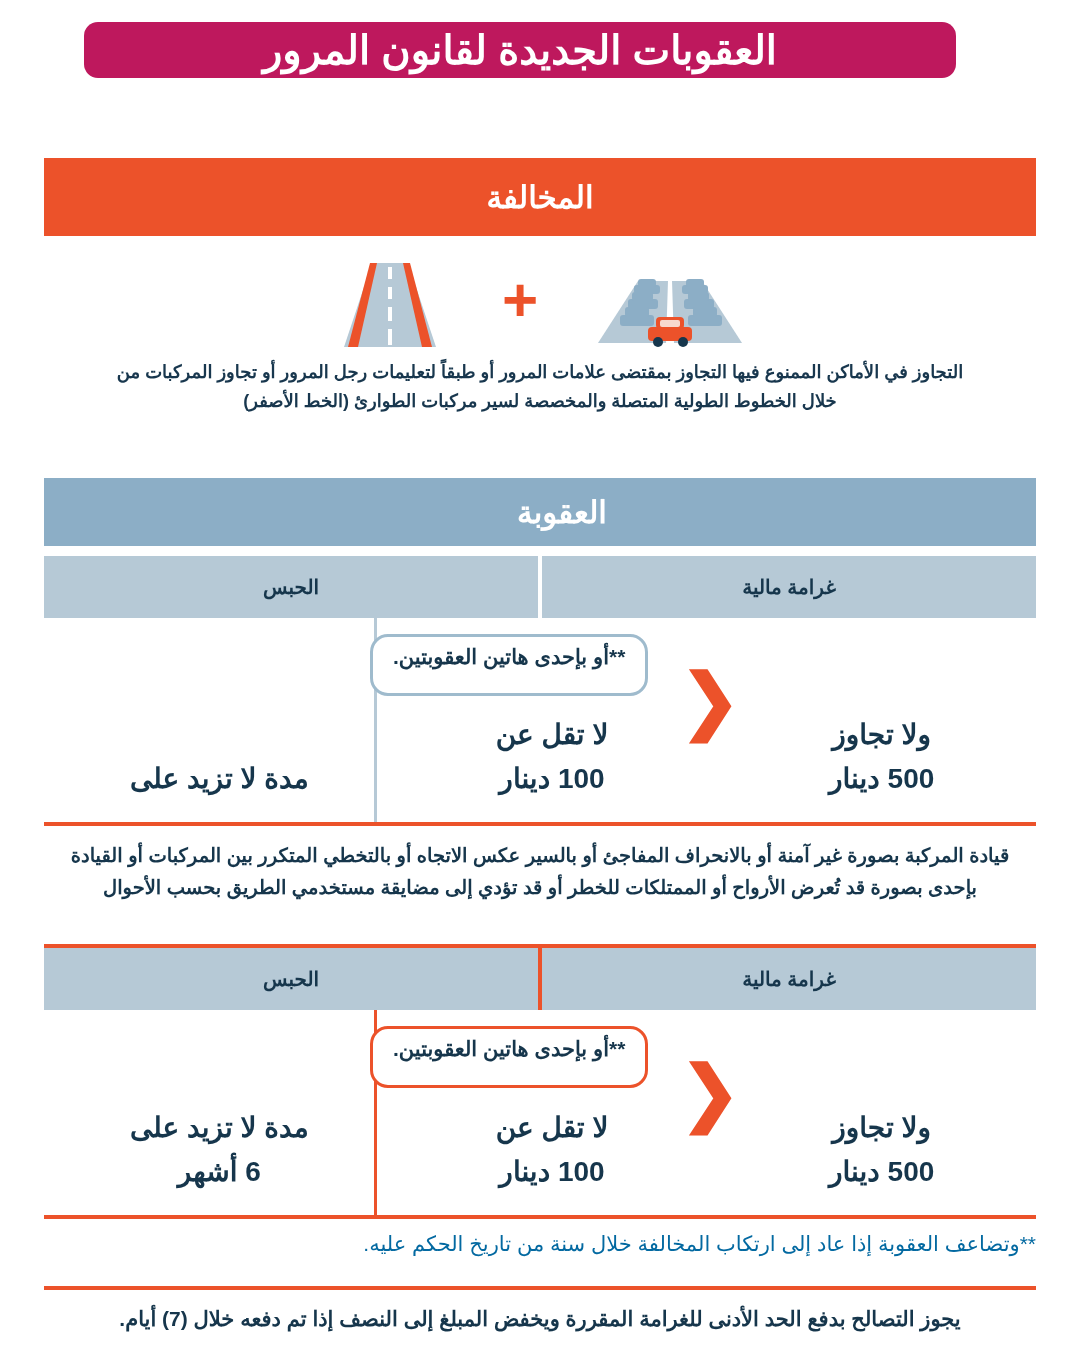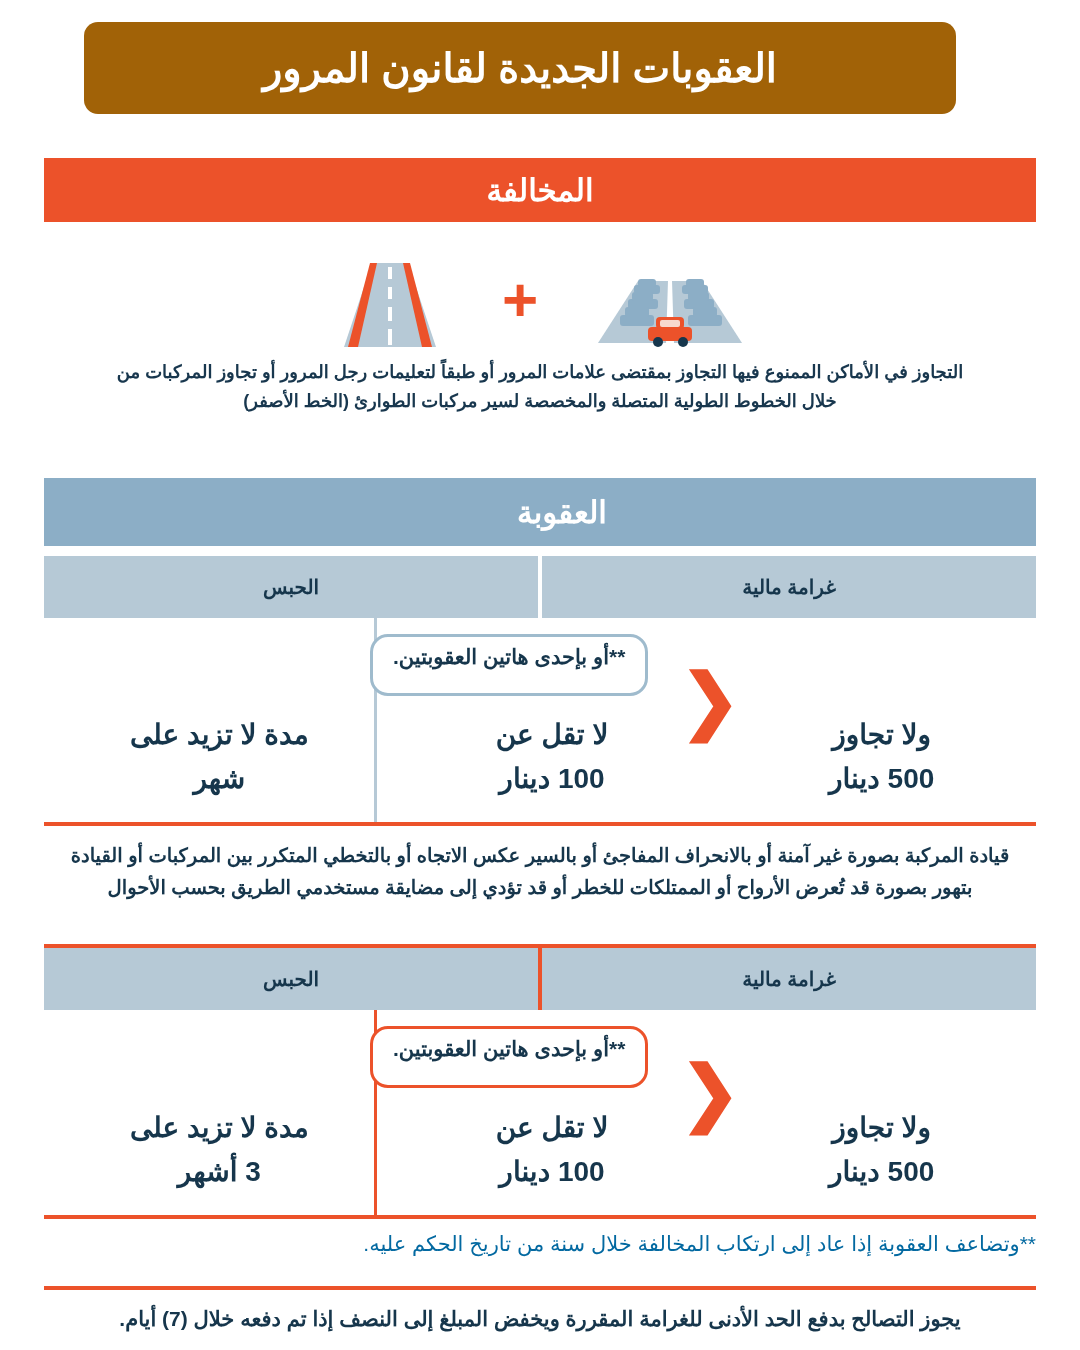--- a/index.html
+++ b/index.html
@@ -19,22 +19,22 @@
     height: 1350px;
     background: #ffffff;
   }
 
   
   .title-bar {
     position: absolute;
     top: 22px;
     left: 84px;
     right: 124px;
-    height: 92px;
-    background: #a16207;
+    height: 56px;
+    background: #be185d;
     border-radius: 14px;
     display: flex;
     align-items: center;
     justify-content: center;
   }
   .title-bar .title-text {
     color: #ffffff;
     font-size: 40px;
     font-weight: bold;
     letter-spacing: 0px;
@@ -46,21 +46,21 @@
   .band {
     position: absolute;
     left: 44px;
     right: 44px;
     display: flex;
     align-items: center;
     justify-content: center;
   }
   .band-orange {
     background: #ec522a;
-    height: 64px;
+    height: 78px;
     top: 158px;
   }
   .band-orange .band-text {
     color: #ffffff;
     font-size: 31px;
     font-weight: bold;
   }
   .band-blue {
     background: #8caec6;
     height: 68px;
@@ -326,30 +326,29 @@
       <span class="chevron" style="right:-34px;">❮</span>
       <div class="val-text">
         <span class="big">لا تقل عن</span>
         <span class="big">100 دينار</span>
       </div>
     </div>
     <div class="v-sep"></div>
     <div class="vcol">
       <div class="val-text">
         <span class="big">مدة لا تزيد على</span>
-        <span class="big">شهر</span>
       </div>
     </div>
   </div>
 
   <div class="note-bubble blue" style="top:634px; left:370px;">**أو بإحدى هاتين العقوبتين.</div>
 
   <div class="rule-orange" style="top:822px;"></div>
 
-  <div class="mid-desc" style="top:840px;">قيادة المركبة بصورة غير آمنة أو بالانحراف المفاجئ أو بالسير عكس الاتجاه أو بالتخطي المتكرر بين المركبات أو القيادة بتهور بصورة قد تُعرض الأرواح أو الممتلكات للخطر أو قد تؤدي إلى مضايقة مستخدمي الطريق بحسب الأحوال</div>
+  <div class="mid-desc" style="top:840px;">قيادة المركبة بصورة غير آمنة أو بالانحراف المفاجئ أو بالسير عكس الاتجاه أو بالتخطي المتكرر بين المركبات أو القيادة بإحدى بصورة قد تُعرض الأرواح أو الممتلكات للخطر أو قد تؤدي إلى مضايقة مستخدمي الطريق بحسب الأحوال</div>
 
   <div class="rule-orange" style="top:944px;"></div>
 
   <div class="hdr-row" style="top:948px;">
     <div class="hdr-cell">غرامة مالية</div>
     <div class="hdr-sep-orange"></div>
     <div class="hdr-cell">الحبس</div>
   </div>
 
   <div class="values-row" style="top:1010px; height:205px;">
@@ -363,21 +362,21 @@
       <span class="chevron" style="right:-34px;">❮</span>
       <div class="val-text">
         <span class="big">لا تقل عن</span>
         <span class="big">100 دينار</span>
       </div>
     </div>
     <div class="v-sep-orange"></div>
     <div class="vcol">
       <div class="val-text">
         <span class="big">مدة لا تزيد على</span>
-        <span class="big">3 أشهر</span>
+        <span class="big">6 أشهر</span>
       </div>
     </div>
   </div>
 
   <div class="note-bubble orange" style="top:1026px; left:370px;">**أو بإحدى هاتين العقوبتين.</div>
 
   <div class="rule-orange" style="top:1215px;"></div>
 
   <div class="foot-orange" style="top:1232px;">**وتضاعف العقوبة إذا عاد إلى ارتكاب المخالفة خلال سنة من تاريخ الحكم عليه.</div>
 

